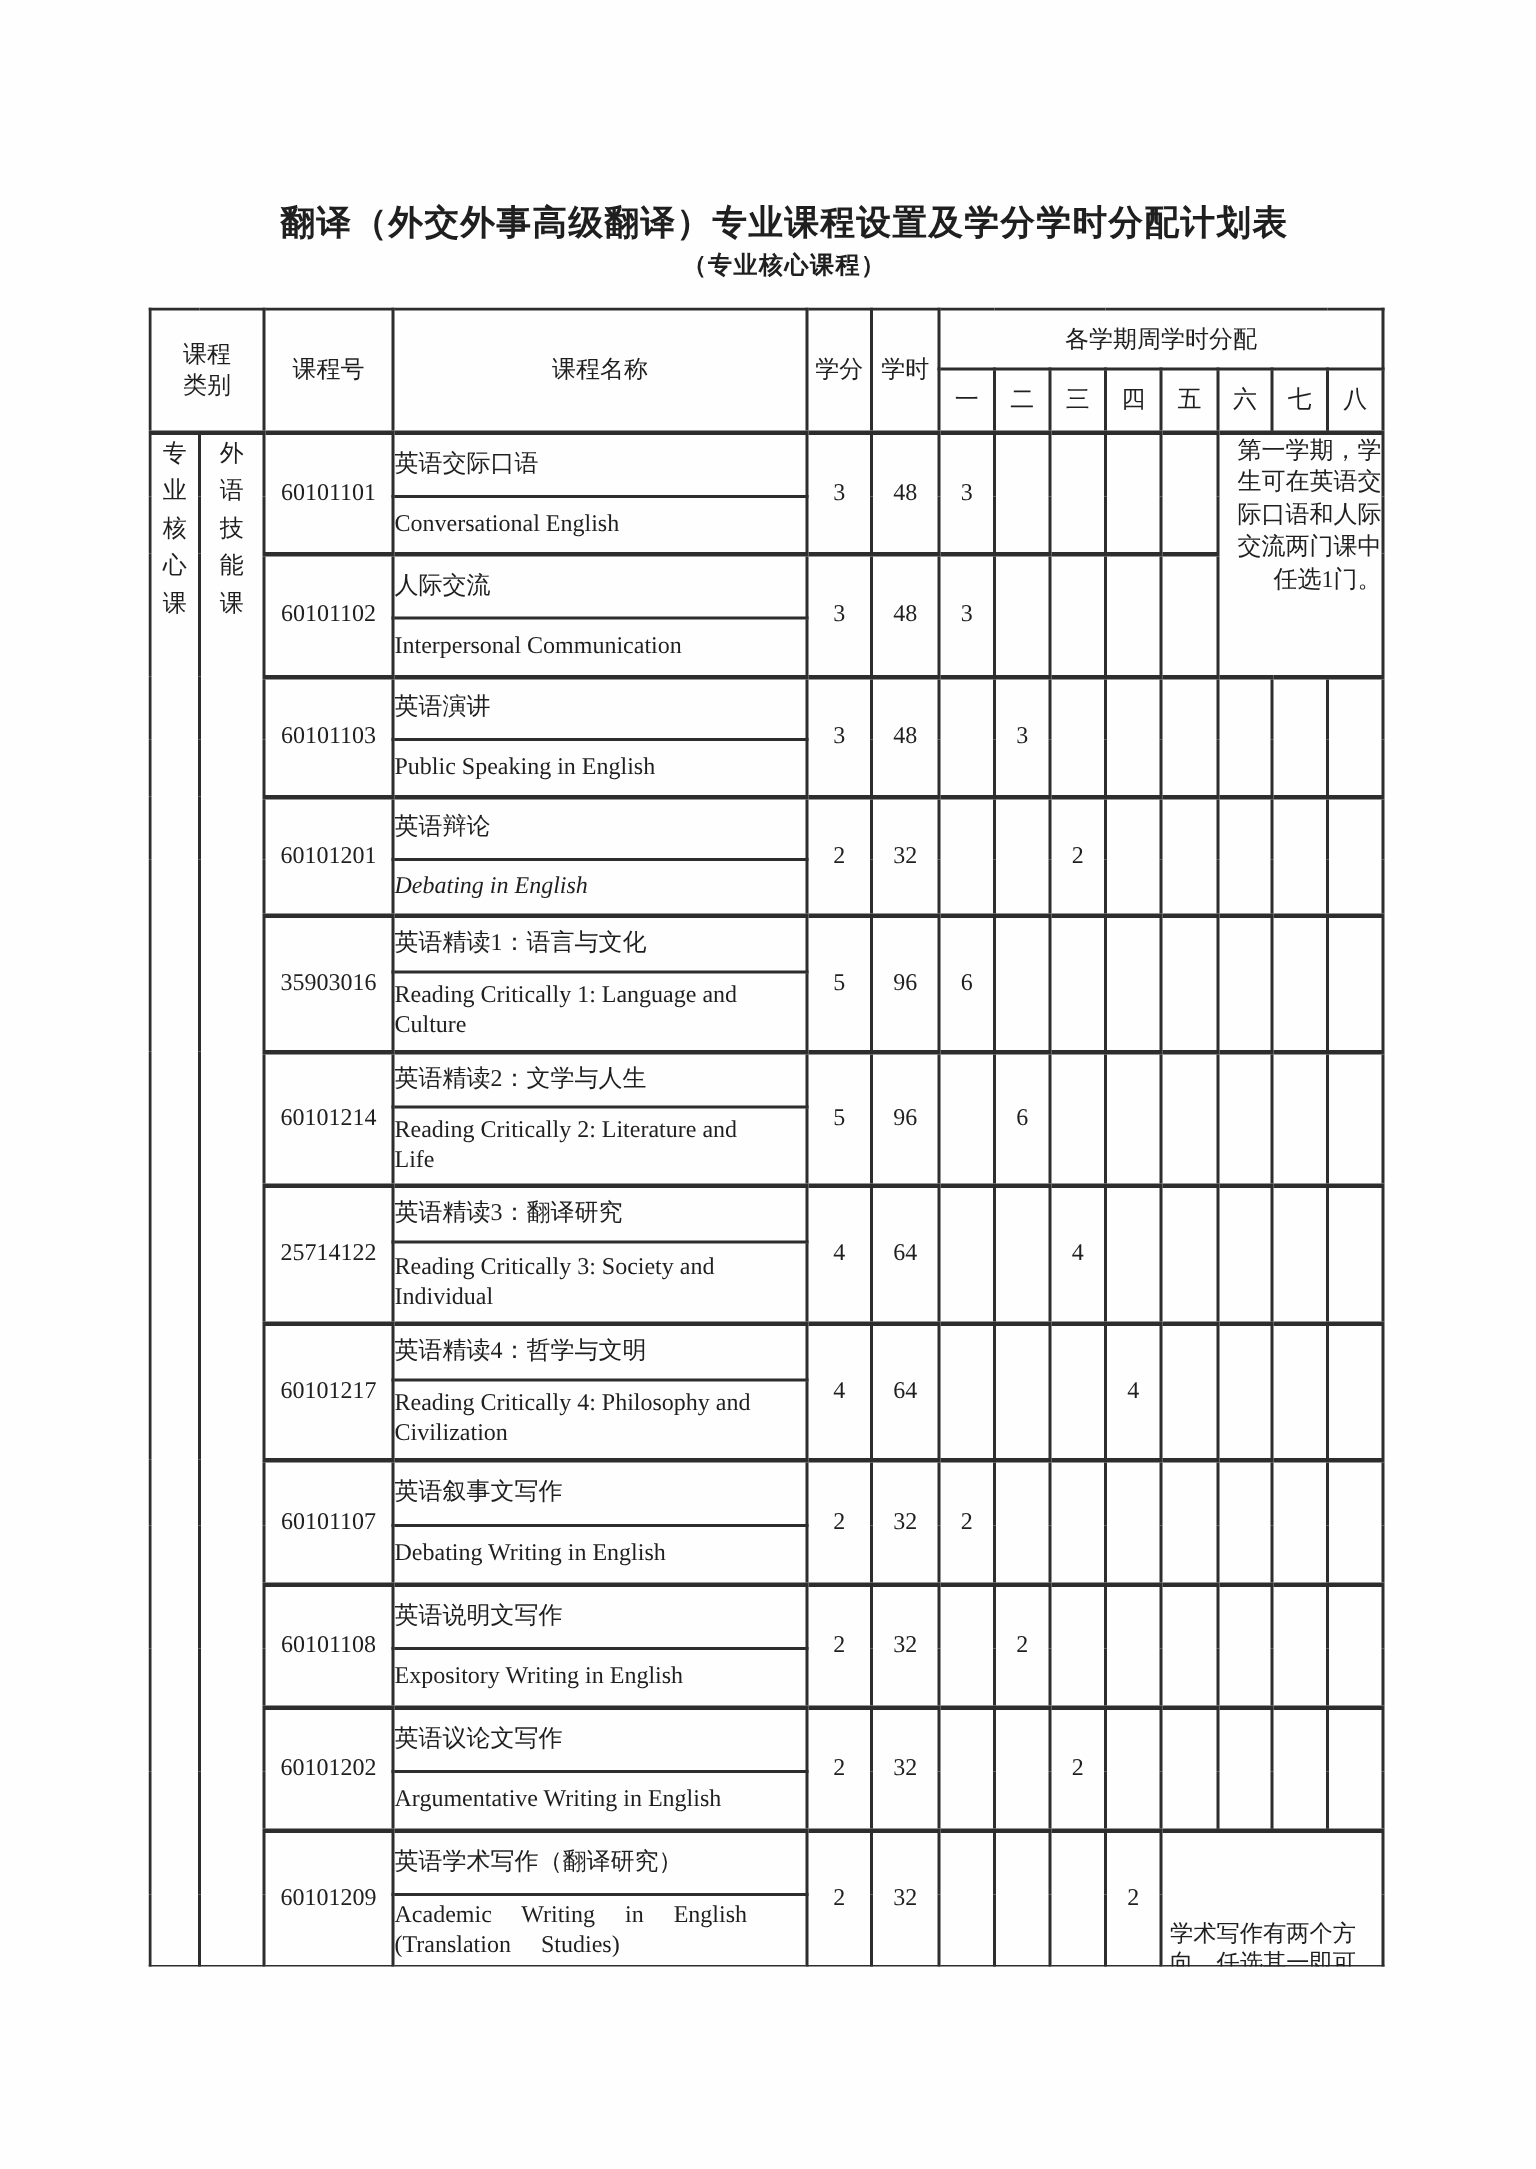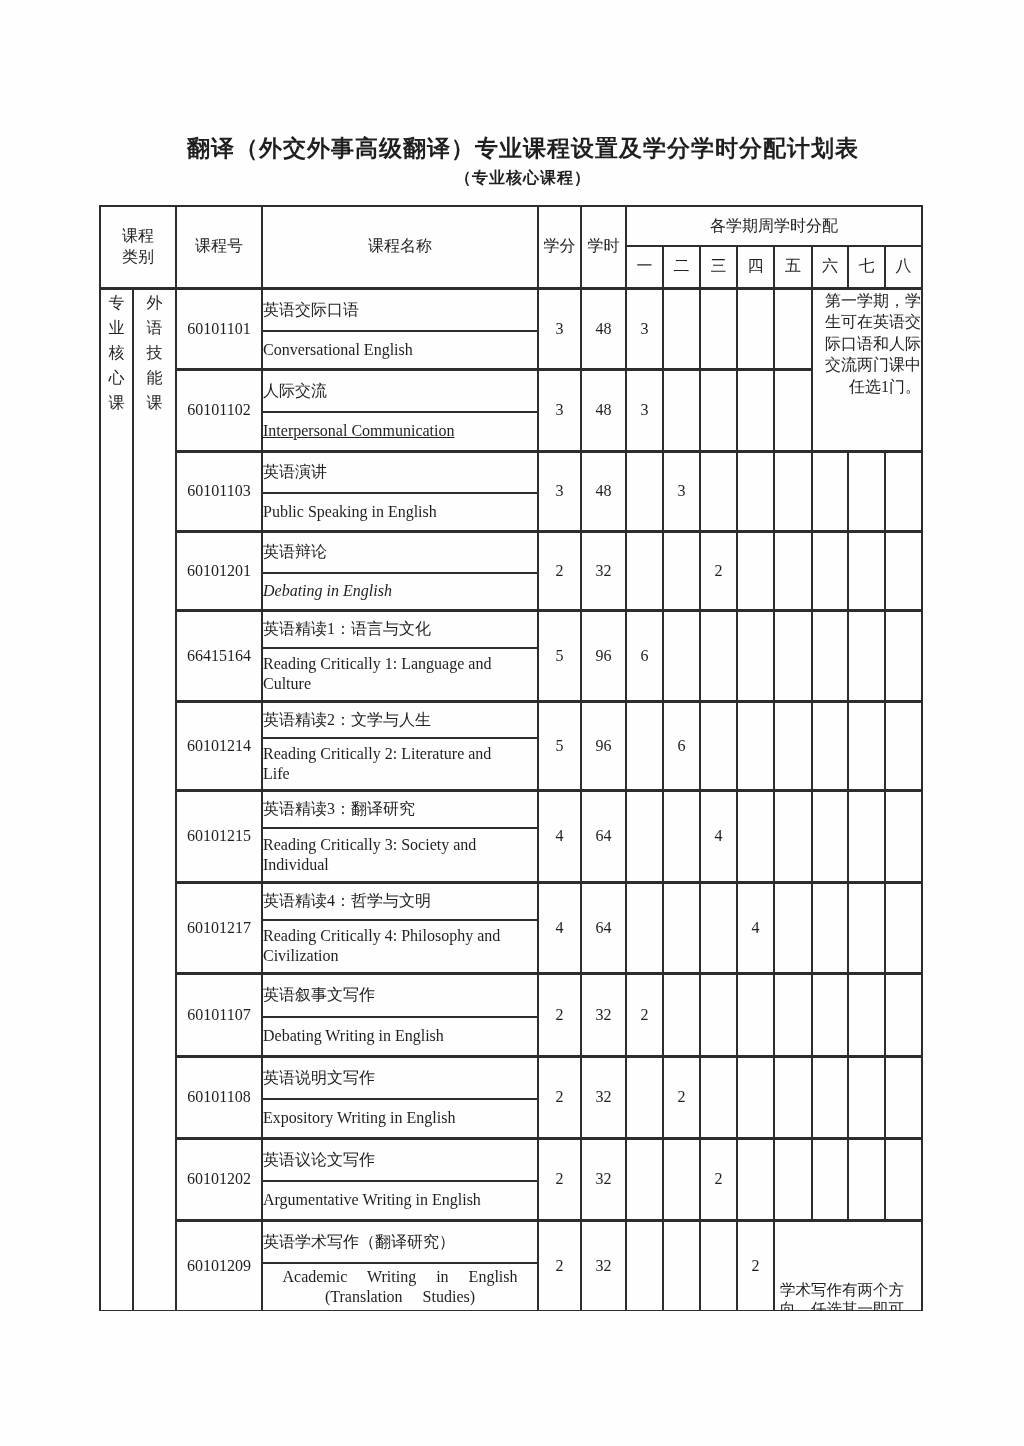--- a/index.html
+++ b/index.html
@@ -24,21 +24,21 @@
   .h-sem { height:42px; }
   .pre { white-space:pre-line; }
 
   tbody tr.sep > td { border-top:3px solid #2d2d2d; }
 
   td.c-no   { text-align:center; vertical-align:middle; }
   td.c-name { text-align:left; vertical-align:middle; padding:2px 4px 2px 5px; line-height:20px; }
   td.c-mid  { text-align:center; vertical-align:middle; }
   td.c-sem  { text-align:center; vertical-align:middle; }
 
-  td.en-last { word-spacing:16px;text-align:center; }
+  td.en-last { word-spacing:16px; }
 
   td.cat-td { vertical-align:top; text-align:center; border-bottom:none; }
   td.cat1 { padding-top:540px; }
   td.cat2 { padding-top:826px; }
   .vtext span { display:block; line-height:25px; font-size:16px; text-align:center; }
 
   td.note1 {
     vertical-align:top; text-align:right;
     padding:27px 2px 0 5px; font-size:15.5px; line-height:21.5px;
   }
@@ -139,21 +139,21 @@
             <td class="c-no" rowspan="2">60101102</td>
             <td class="c-name">人际交流</td>
             <td class="c-mid" rowspan="2">3</td>
             <td class="c-mid" rowspan="2">48</td>
             <td class="c-sem" rowspan="2">3</td>
             <td class="c-sem" rowspan="2"></td>
             <td class="c-sem" rowspan="2"></td>
             <td class="c-sem" rowspan="2"></td>
             <td class="c-sem" rowspan="2"></td>
           </tr>
-          <tr style="height: 39px; text-decoration: underline;">
+          <tr style="height: 39px;">
             <td class="c-name pre">Interpersonal Communication</td>
           </tr>
           <tr class="sep" style="height: 42px;">
             <td class="c-no" rowspan="2">60101103</td>
             <td class="c-name">英语演讲</td>
             <td class="c-mid" rowspan="2">3</td>
             <td class="c-mid" rowspan="2">48</td>
             <td class="c-sem" rowspan="2"></td>
             <td class="c-sem" rowspan="2">3</td>
             <td class="c-sem" rowspan="2"></td>
@@ -177,21 +177,21 @@
             <td class="c-sem" rowspan="2"></td>
             <td class="c-sem" rowspan="2"></td>
             <td class="c-sem" rowspan="2"></td>
             <td class="c-sem" rowspan="2"></td>
             <td class="c-sem" rowspan="2"></td>
           </tr>
           <tr style="height: 37px; font-style: italic;">
             <td class="c-name pre">Debating in English</td>
           </tr>
           <tr class="sep" style="height: 38px;">
-            <td class="c-no" rowspan="2">66415164</td>
+            <td class="c-no" rowspan="2">35903016</td>
             <td class="c-name">英语精读1：语言与文化</td>
             <td class="c-mid" rowspan="2">5</td>
             <td class="c-mid" rowspan="2">96</td>
             <td class="c-sem" rowspan="2">6</td>
             <td class="c-sem" rowspan="2"></td>
             <td class="c-sem" rowspan="2"></td>
             <td class="c-sem" rowspan="2"></td>
             <td class="c-sem" rowspan="2"></td>
             <td class="c-sem" rowspan="2"></td>
             <td class="c-sem" rowspan="2"></td>
@@ -213,21 +213,21 @@
             <td class="c-sem" rowspan="2"></td>
             <td class="c-sem" rowspan="2"></td>
             <td class="c-sem" rowspan="2"></td>
             <td class="c-sem" rowspan="2"></td>
           </tr>
           <tr style="height: 52px;">
             <td class="c-name pre">Reading Critically 2: Literature and
 Life</td>
           </tr>
           <tr class="sep" style="height: 38px;">
-            <td class="c-no" rowspan="2">60101215</td>
+            <td class="c-no" rowspan="2">25714122</td>
             <td class="c-name">英语精读3：翻译研究</td>
             <td class="c-mid" rowspan="2">4</td>
             <td class="c-mid" rowspan="2">64</td>
             <td class="c-sem" rowspan="2"></td>
             <td class="c-sem" rowspan="2"></td>
             <td class="c-sem" rowspan="2">4</td>
             <td class="c-sem" rowspan="2"></td>
             <td class="c-sem" rowspan="2"></td>
             <td class="c-sem" rowspan="2"></td>
             <td class="c-sem" rowspan="2"></td>

